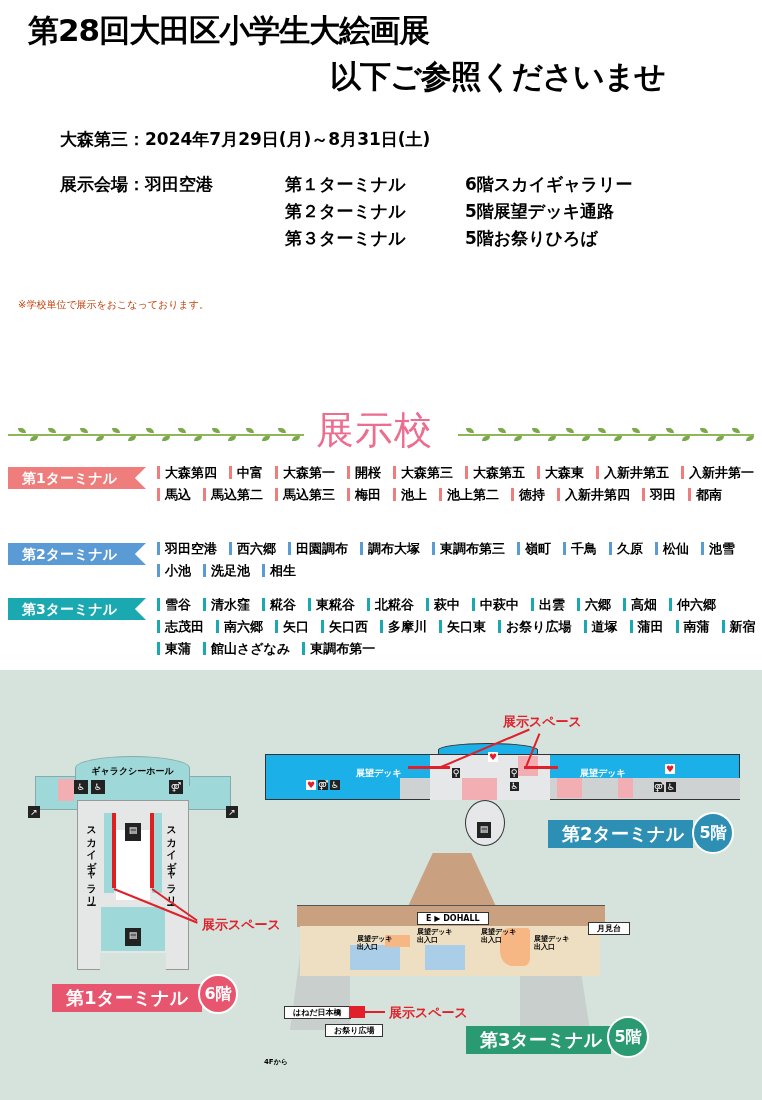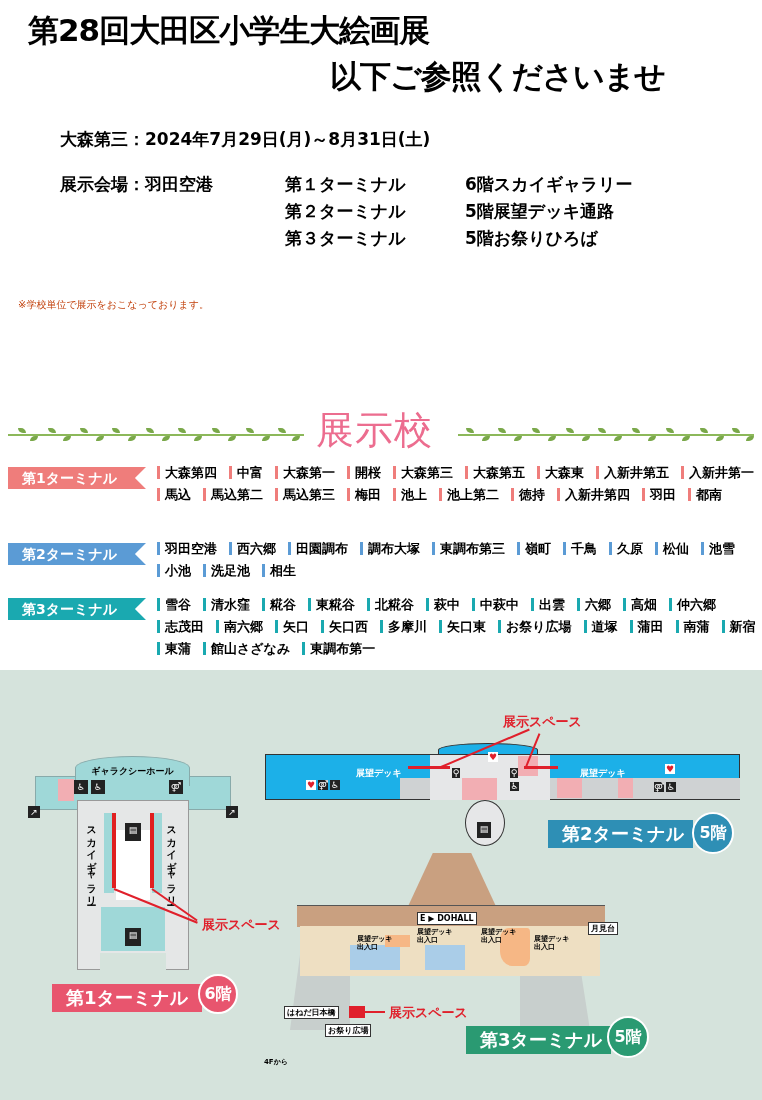--- a/index.html
+++ b/index.html
@@ -76,21 +76,21 @@
   .deck-label { font-size: 9px; font-weight: bold; color: #fff; white-space: nowrap; }
   .t3-tri { left: 404px; top: 853px; width: 96px; height: 62px; background: #c9a080; clip-path: polygon(30% 0, 70% 0, 100% 100%, 0 100%); }
   .t3-band { left: 297px; top: 905px; width: 308px; height: 22px; background: #c9a080; border-top: 1px solid #555; }
   .t3-floor { left: 300px; top: 926px; width: 300px; height: 50px; background: #eedfc2; }
   .t3-left { left: 290px; top: 940px; width: 60px; height: 90px; background: #c8cfcd; clip-path: polygon(20% 0, 100% 0, 100% 100%, 0 100%); }
   .t3-right { left: 520px; top: 940px; width: 70px; height: 90px; background: #c8cfcd; clip-path: polygon(0 0, 80% 0, 100% 100%, 0 100%); }
   .t3-blue1 { left: 350px; top: 945px; width: 50px; height: 25px; background: #aacde8; }
   .t3-blue2 { left: 425px; top: 945px; width: 40px; height: 25px; background: #aacde8; }
   .t3-orange1 { left: 385px; top: 935px; width: 25px; height: 12px; background: #f6b785; }
   .t3-orange2 { left: 500px; top: 928px; width: 30px; height: 38px; background: #f6b785; border-radius: 30% 10% 20% 40%; }
-  .small-tag { position: absolute; background: #fff; border: 1px solid #333; font-size: 8px; font-weight: bold; padding: 0 2px; white-space: nowrap; line-height: 11px; }
+  .small-tag { position: absolute; background: #fff; border: 1px solid #333; font-size: 8px; font-weight: bold; padding: 0 8px; white-space: nowrap; line-height: 11px; }
   .small-text { position: absolute; font-size: 7px; font-weight: bold; white-space: nowrap; line-height: 8px; }
   .t3-red { left: 349px; top: 1006px; width: 16px; height: 12px; background: #e0202b; }
 </style>
 </head>
 <body>
 
 <div class="abs title1">第28回大田区小学生大絵画展</div>
 <div class="abs title2">以下ご参照くださいませ</div>
 
 <div class="abs period">大森第三：2024年7月29日(月)～8月31日(土)</div>

